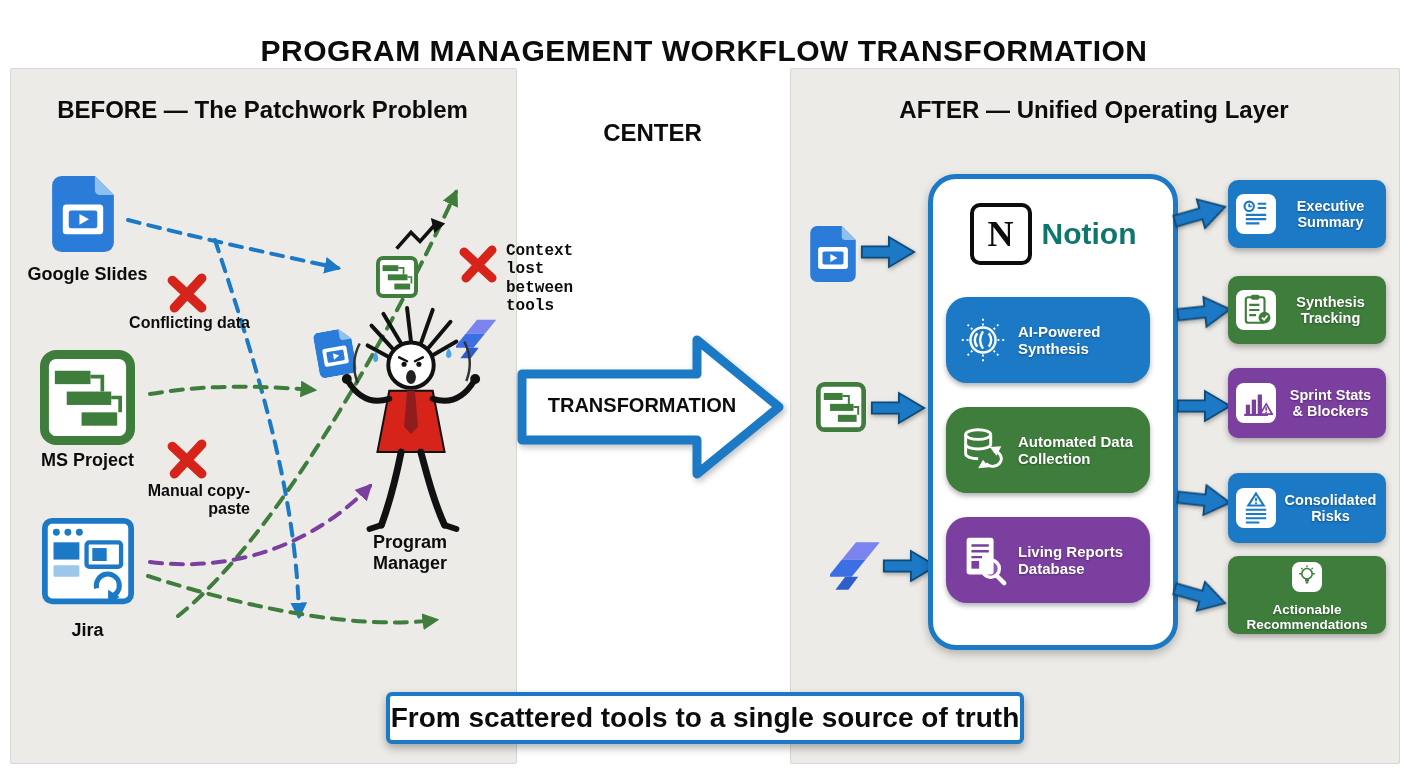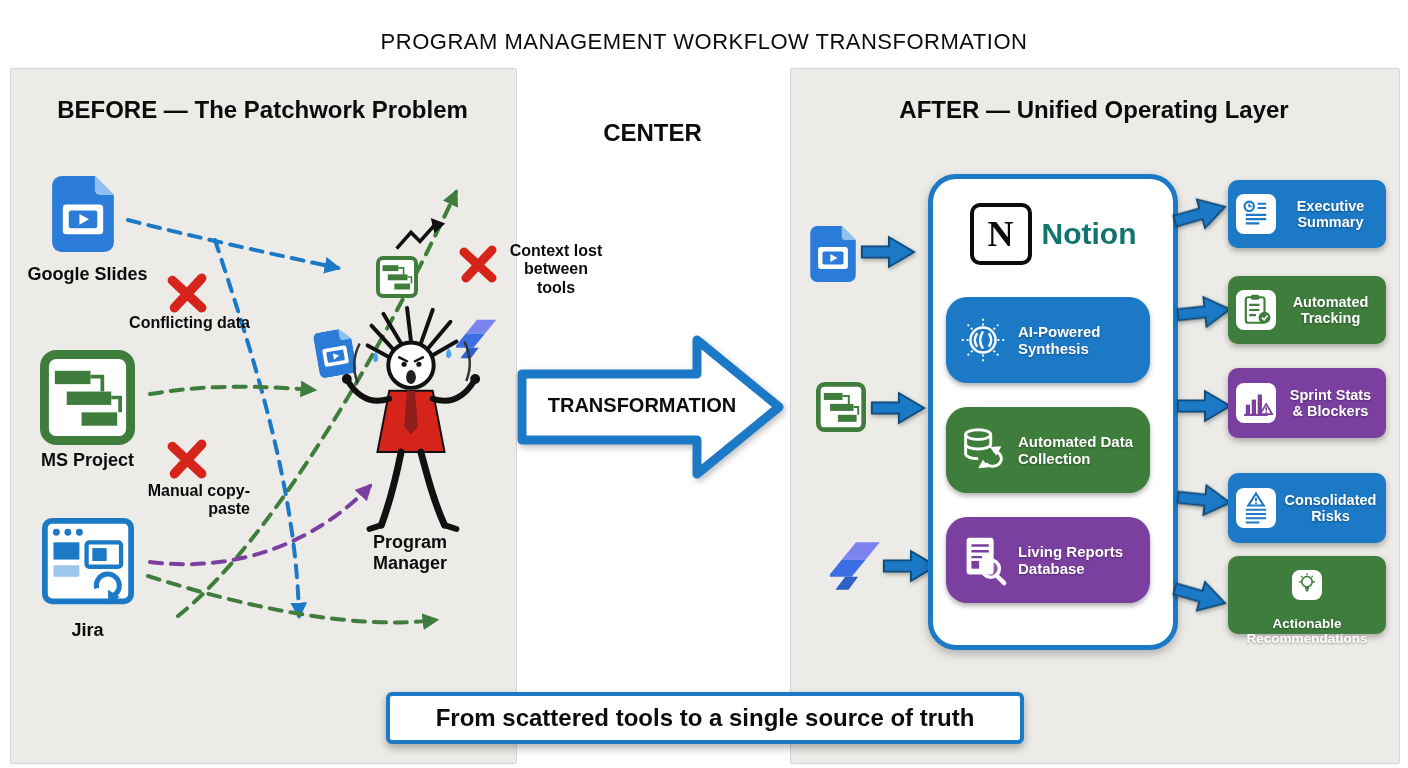--- a/index.html
+++ b/index.html
@@ -3,39 +3,39 @@
 <meta charset="utf-8">
 <style>
   :root{
     --blue:#1b79c6; --green:#3e7d3b; --purple:#7b3fa0; --red:#d6241b;
     --dark:#111111; --panel:#ecebe7;
   }
   html,body{margin:0;padding:0;background:#fff;}
   body{font-family:"Liberation Sans",sans-serif;color:#111;}
   .stage{position:relative;width:1408px;height:768px;background:#fff;overflow:hidden;}
   .title{position:absolute;left:0;top:14px;width:100%;text-align:center;
-    font-size:22px;font-weight:400;letter-spacing:.5px;color:#0c0c0c;z-index:2;}
+    font-size:30px;font-weight:700;letter-spacing:.5px;color:#0c0c0c;z-index:2;}
   .panel{position:absolute;top:68px;height:694px;background:var(--panel);
     border:1px solid #d8d6d2;border-radius:2px;z-index:0;}
   .p-before{left:10px;width:505px;}
   .p-after{left:790px;width:608px;}
   .col-heading{position:absolute;top:96px;height:34px;text-align:center;
     font-size:24px;font-weight:800;color:#0c0c0c;z-index:2;}
   .h-before{left:10px;width:505px;}
   .h-center{left:515px;width:275px;margin-top:23px;}
   .h-after{left:790px;width:608px;}
 
   .flows{position:absolute;left:10px;top:68px;width:505px;height:694px;z-index:1;}
   .flow{fill:none;stroke-width:4;stroke-dasharray:12 9;stroke-linecap:round;}
   .f-blue{stroke:#1b79c6}.f-green{stroke:#3e7d3b}.f-purple{stroke:#7b3fa0}
 
   .node{position:absolute;z-index:2;}
   .tool-label{position:absolute;z-index:2;text-align:center;font-weight:bold;font-size:18px;color:#0c0c0c;}
   .prob-label{position:absolute;z-index:2;text-align:right;font-weight:bold;font-size:16px;line-height:1.15;color:#0c0c0c;}
-  .prob-label.left{text-align:center;}
+  .prob-label.left{text-align:left;font-family:Liberation Mono, monospace;}
   .xmark{position:absolute;z-index:2;}
   .xmark path{stroke:var(--red);stroke-width:9;stroke-linecap:round;fill:none;}
 
   .person{position:absolute;left:332px;top:302px;width:158px;height:232px;z-index:2;}
   .person .hair path{stroke:#111;stroke-width:4;stroke-linecap:round;}
   .person .head{fill:#fff;stroke:#111;stroke-width:4;}
   .person .brow{stroke:#111;stroke-width:2.5;stroke-linecap:round;}
   .person .sweat{fill:#4aa3e8;}
   .person .shirt{fill:var(--red);stroke:#111;stroke-width:2;}
   .person .tie{fill:#8f1d1d;}
@@ -69,28 +69,28 @@
 
   .bg-blue{background:var(--blue)}.bg-green{background:var(--green)}.bg-purple{background:var(--purple)}
 
   .obox{position:absolute;width:158px;border-radius:10px;display:flex;align-items:center;gap:7px;
     padding:7px 8px;box-sizing:border-box;z-index:2;box-shadow:0 3px 6px rgba(0,0,0,.3);}
   .obox-icon{width:40px;height:40px;background:#fff;border-radius:8px;flex:0 0 auto;
     display:flex;align-items:center;justify-content:center;}
   .obox-icon svg{width:34px;height:34px;}
   .obox-label{flex:1;color:#fff;font-weight:bold;font-size:14.5px;line-height:1.12;text-align:center;
     text-shadow:0 1px 2px rgba(0,0,0,.35);}
-  .obox.stack{flex-direction:column;gap:16px;padding:14px;}
+  .obox.stack{flex-direction:column;gap:10px;padding:6px;}
   .obox.stack .obox-icon{width:30px;height:30px;}
   .obox.stack .obox-icon svg{width:26px;height:26px;}
   .obox.stack .obox-label{font-size:13.5px;}
 
   .footer-box{position:absolute;left:386px;top:692px;width:638px;height:52px;background:#fff;
     border:4px solid var(--blue);border-radius:6px;display:flex;align-items:center;justify-content:center;
-    font-size:24px;font-weight:800;color:#0c0c0c;z-index:4;box-sizing:border-box;
+    font-size:28px;font-weight:800;color:#0c0c0c;z-index:4;box-sizing:border-box;
     box-shadow:0 4px 8px rgba(0,0,0,.3);}
 </style>
 </head>
 <body>
 
 <svg style="position:absolute;width:0;height:0" aria-hidden="true">
   <defs>
     <symbol id="sym-gslides" viewBox="0 0 52 64">
       <path d="M8,0 H36 L52,16 V56 a8,8 0 0 1 -8,8 H8 a8,8 0 0 1 -8,-8 V8 a8,8 0 0 1 8,-8 Z" fill="#2b7cd8"></path>
       <path d="M36,0 L52,16 H40 a4,4 0 0 1 -4,-4 Z" fill="#8ec1f0"></path>
@@ -349,21 +349,21 @@
   <div class="obox bg-green" style="left:1228px;top:276px;height:68px">
     <span class="obox-icon">
       <svg viewBox="0 0 40 40">
         <rect x="8" y="5" width="22" height="30" rx="3" fill="none" stroke="#3e7d3b" stroke-width="2.5"></rect>
         <rect x="14" y="2" width="10" height="6" rx="2" fill="#3e7d3b"></rect>
         <path d="M12,14 h12 M12,20 h12 M12,26 h8" stroke="#3e7d3b" stroke-width="2.5"></path>
         <circle cx="30" cy="29" r="7" fill="#3e7d3b"></circle>
         <path d="M27,29 l2.5,2.5 l4,-5" stroke="#fff" stroke-width="2" fill="none"></path>
       </svg>
     </span>
-    <span class="obox-label">Automated Tracking</span>
+    <span class="obox-label">Synthesis Tracking</span>
   </div>
 
   <div class="obox bg-purple" style="left:1228px;top:368px;height:70px">
     <span class="obox-icon">
       <svg viewBox="0 0 40 40">
         <path d="M6,34 h28" stroke="#7b3fa0" stroke-width="2.5"></path>
         <rect x="8" y="22" width="5" height="12" fill="#7b3fa0"></rect>
         <rect x="15" y="16" width="5" height="18" fill="#7b3fa0"></rect>
         <rect x="22" y="10" width="5" height="24" fill="#7b3fa0"></rect>
         <polygon points="32,21 39,33 25,33" fill="#fff" stroke="#7b3fa0" stroke-width="2"></polygon>

